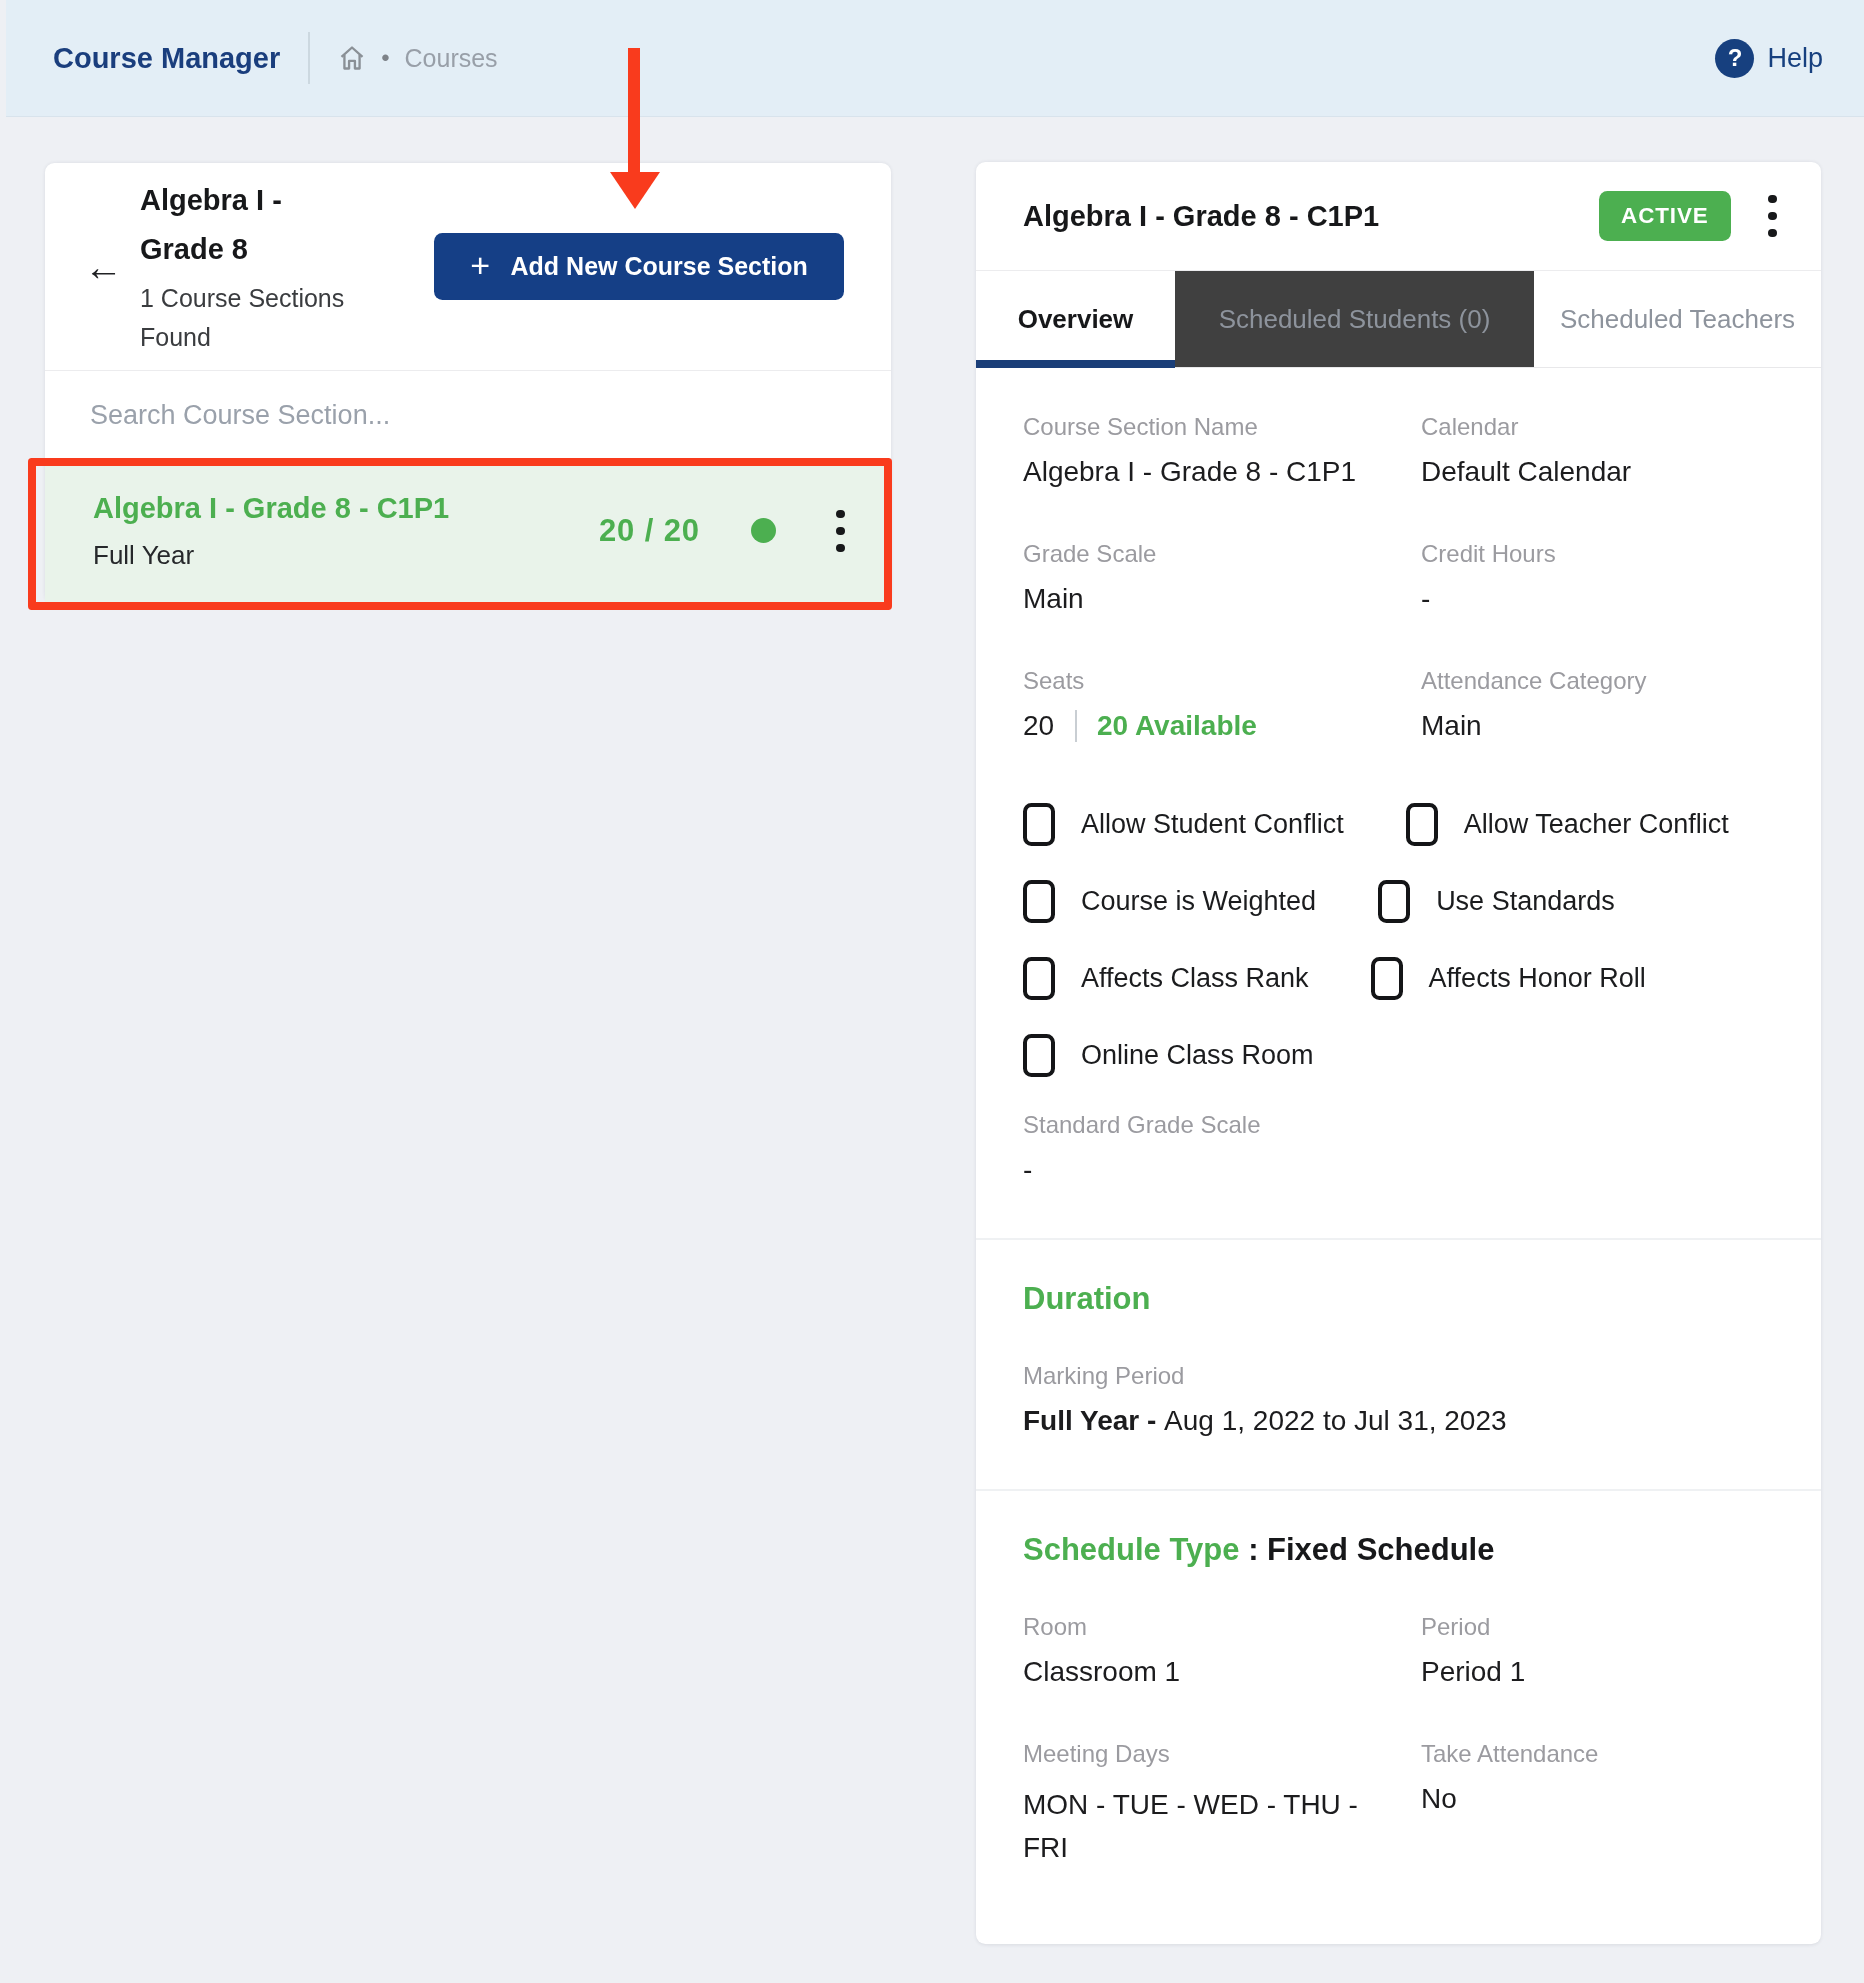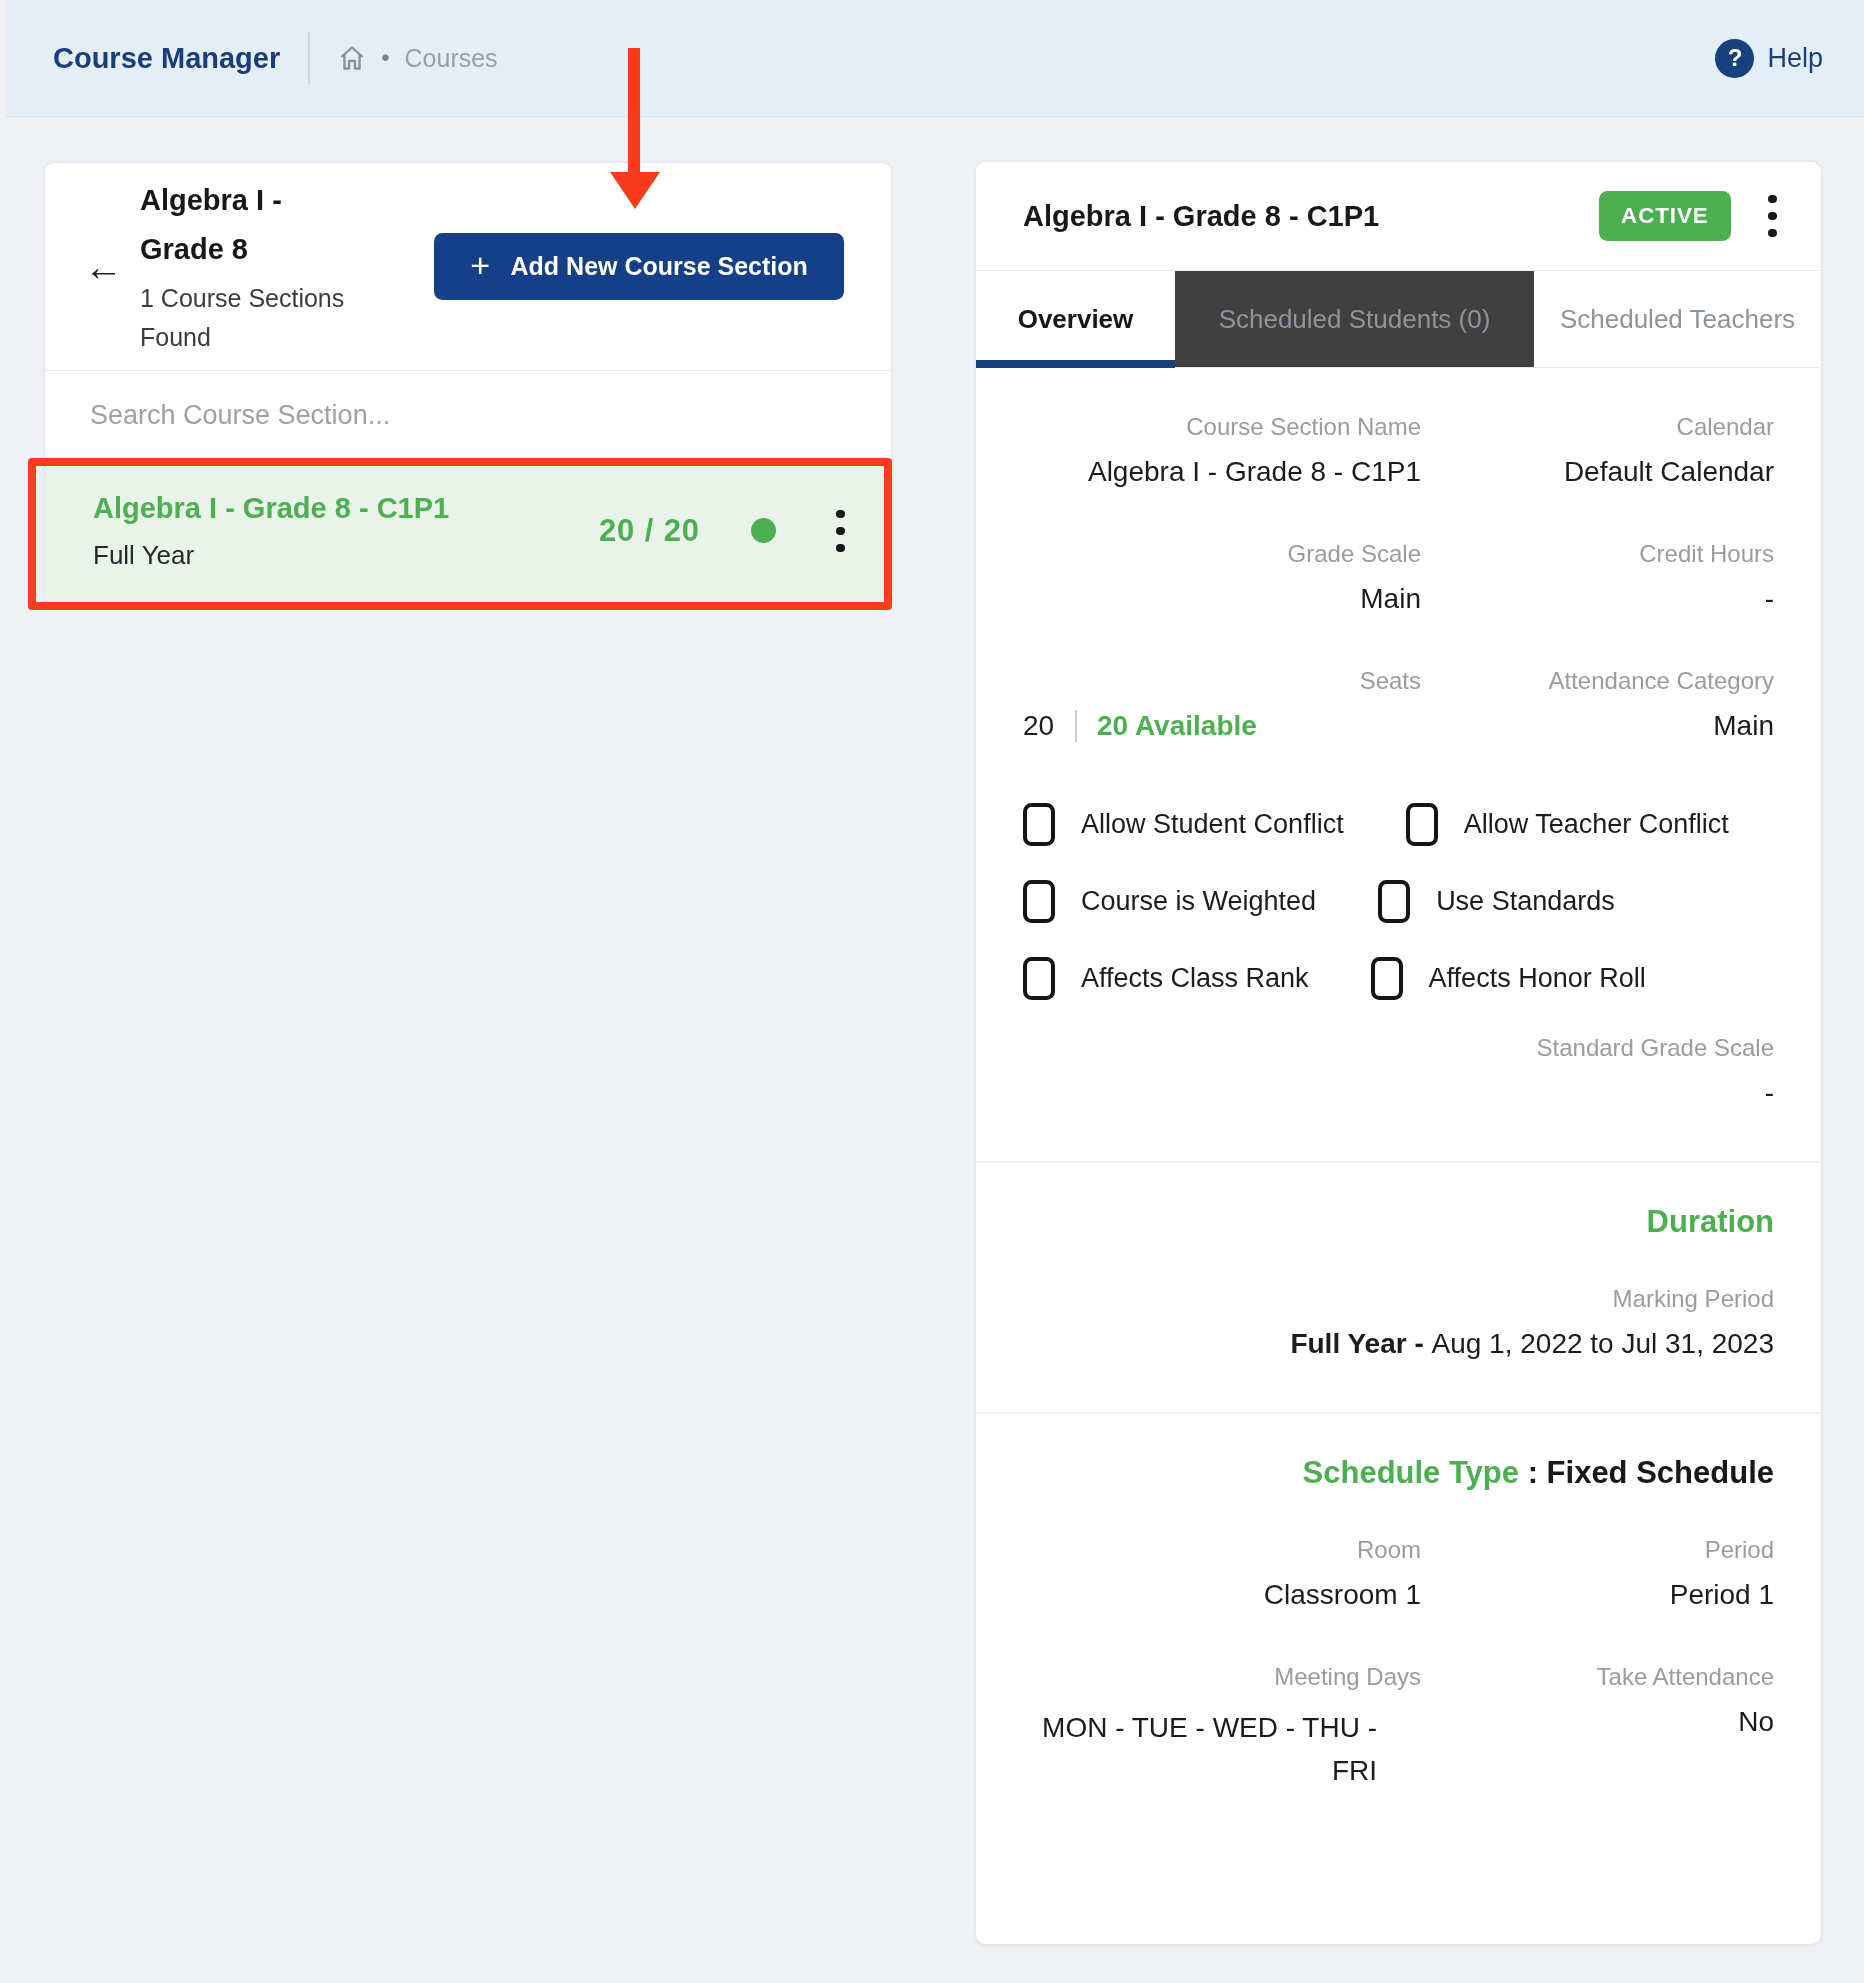--- a/index.html
+++ b/index.html
@@ -121,21 +121,21 @@
     background:#ffffff;
   }
   .tab.t0 { width:199px; color:#17181a; font-weight:bold; }
   .tab.t0::after {
     content:""; position:absolute; left:0; bottom:-0.9px; width:100%; height:7.5px;
     background:#1a3e78;
   }
   .tab.t1 { width:359px; background:#404040; }
   .tab.t2 { flex:1; }
 
-  .rc-body { flex:1; padding:45px 47px 0 47px;text-align:right; }
+  .rc-body { flex:1; padding:45px 47px 0 47px; }
   .fgrid { display:grid; grid-template-columns:398px 1fr; }
   .field { margin-bottom:52px; }
   .flabel { font-size:24px; color:#9b9ba0; margin-bottom:15px; }
   .fvalue { font-size:28px; color:#1c1c1e; }
   .seats-line { display:flex; align-items:center; }
   .seats-sep { width:1.9px; height:32px; background:#c9ced3; margin:0 20.5px; }
   .seats-avail { font-size:28px; font-weight:bold; color:#4caf50; }
 
   .cb-row { display:flex; align-items:center; gap:62px; margin-bottom:34px; }
   .cb-item { display:flex; align-items:center; cursor:pointer; }
@@ -285,20 +285,26 @@
       <div class="cb-row">
         <div class="cb-item">
           <span class="cb-box"></span>
           <span class="cb-label">Affects Class Rank</span>
         </div>
         <div class="cb-item">
           <span class="cb-box"></span>
           <span class="cb-label">Affects Honor Roll</span>
         </div>
       </div>
+      <div class="cb-row">
+        <div class="cb-item">
+          <span class="cb-box"></span>
+          <span class="cb-label">Online Class Room</span>
+        </div>
+      </div>
     </div>
 
     <div class="field">
       <div class="flabel">Standard Grade Scale</div>
       <div class="fvalue">-</div>
     </div>
 
     <div class="bleed-divider"></div>
 
     <div class="sect-heading">Duration</div>

